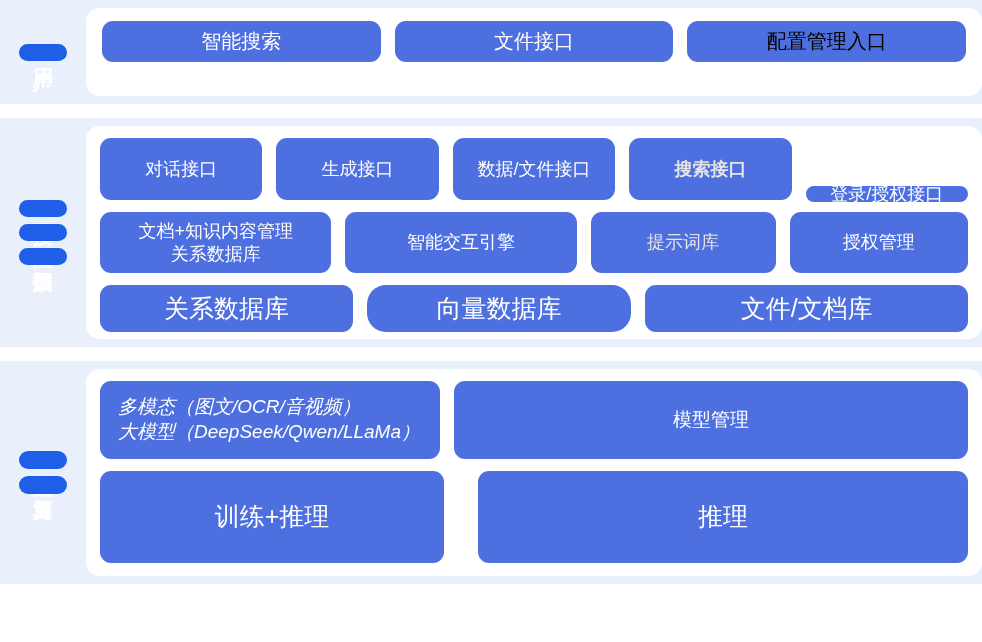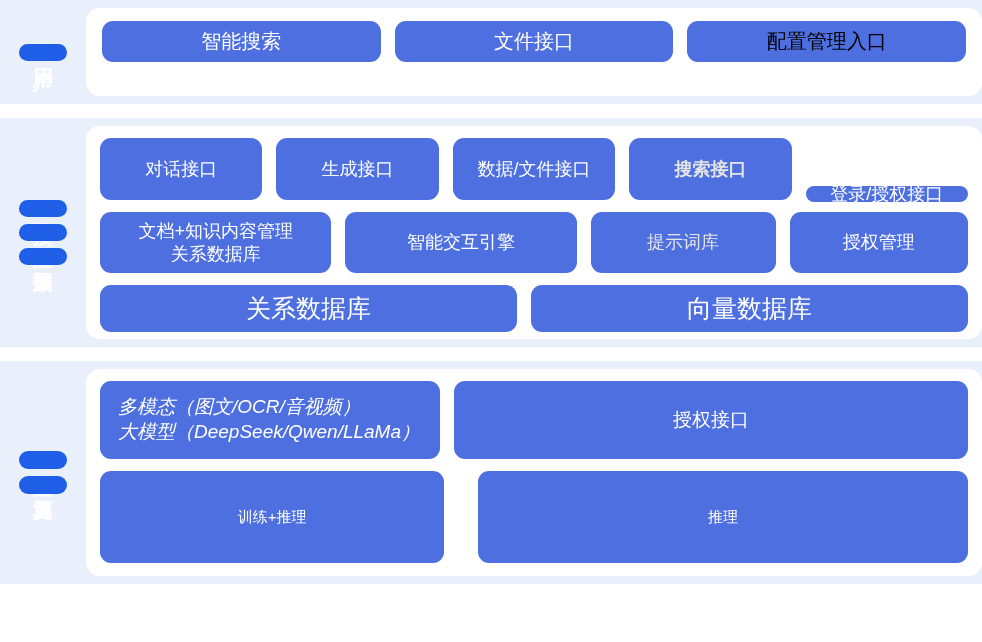--- a/index.html
+++ b/index.html
@@ -115,21 +115,21 @@
   .sec-mid .row-data { height: 62px; }
   .sec-mid .row-data .node { font-size: 25px; }
 
   
   .sec-base { height: 223px; }
   .sec-base .rail { justify-content: center; gap: 7px; }
   .sec-base .rail-tab { font-size: 20px; }
   .sec-base .row-model { height: 78px; }
   .sec-base .row-compute { height: 92px; }
   .sec-base .row-model .node { font-size: 19px; }
-  .sec-base .row-compute .node { font-size: 15px; }
+  .sec-base .row-compute .node { font-size: 25px; }
 
   .node-multimodal {
     flex: 0 0 340px;
     text-align: left;
     justify-content: flex-start;
     padding-left: 18px;
     font-size: 18px;
     line-height: 1.3;
   }
 </style>
@@ -170,37 +170,38 @@
       <div class="panel-row row-app">
         <div class="node" style="flex: 1 1 0px; background: rgb(77, 111, 223); color: rgb(255, 255, 255);">文档+知识内容管理
 关系数据库</div>
         <div class="node" style="flex: 1 1 0px; background: rgb(77, 111, 223); color: rgb(255, 255, 255);">智能交互引擎</div>
         <div class="node" style="flex: 0.78 1 0px; background: rgb(77, 111, 223); color: #e5e5e5;">提示词库</div>
         <div class="node" style="flex: 0.75 1 0px; background: rgb(77, 111, 223); color: rgb(255, 255, 255);">授权管理</div>
       </div>
 
       <div class="panel-row row-data">
         <div class="node" style="flex: 1 1 0px; background: rgb(77, 111, 223); color: rgb(255, 255, 255);">关系数据库</div>
-        <div class="node" style="flex: 1.05 1 0px; background: rgb(77, 111, 223); color: rgb(255, 255, 255);">向量数据库</div>
+        <div class="node" style="flex: 1.05 1 0px; background: rgb(77, 111, 223); color: rgb(255, 255, 255); border-radius: 19px;">向量数据库</div>
+        <div class="node" style="flex: 1.3 1 0px; background: rgb(77, 111, 223); color: rgb(255, 255, 255);">文件/文档库</div>
       </div>
 
     </div>
   </div>
 
   <div class="section sec-base" style="background: rgb(234, 240, 251);">
     <div class="rail">
       <div class="rail-tab" style="background: rgb(31, 95, 232); color: rgb(255, 255, 255);">基础模型</div>
       <div class="rail-tab" style="background: rgb(31, 95, 232); color: rgb(255, 255, 255);">算力层</div>
     </div>
     <div class="panel" style="background: rgb(255, 255, 255);">
 
       <div class="panel-row row-model">
         <div class="node node-multimodal" style="background: rgb(77, 111, 223); color: rgb(255, 255, 255); font-style: italic;">多模态（图文/OCR/音视频）
 大模型（DeepSeek/Qwen/LLaMa）</div>
-        <div class="node" style="flex: 1.1 1 0px; background: rgb(77, 111, 223); color: rgb(255, 255, 255);">授权接口</div>
+        <div class="node" style="flex: 1.1 1 0px; background: rgb(77, 111, 223); color: rgb(255, 255, 255);">模型管理</div>
       </div>
 
       <div class="panel-row row-compute">
         <div class="node" style="flex: 1 1 0px; background: rgb(77, 111, 223); color: rgb(255, 255, 255);">训练+推理</div>
         <div class="node" style="flex: 1.45 1 0px; background: rgb(77, 111, 223); color: rgb(255, 255, 255); margin-left: 20px;">推理</div>
       </div>
 
     </div>
   </div>
 

